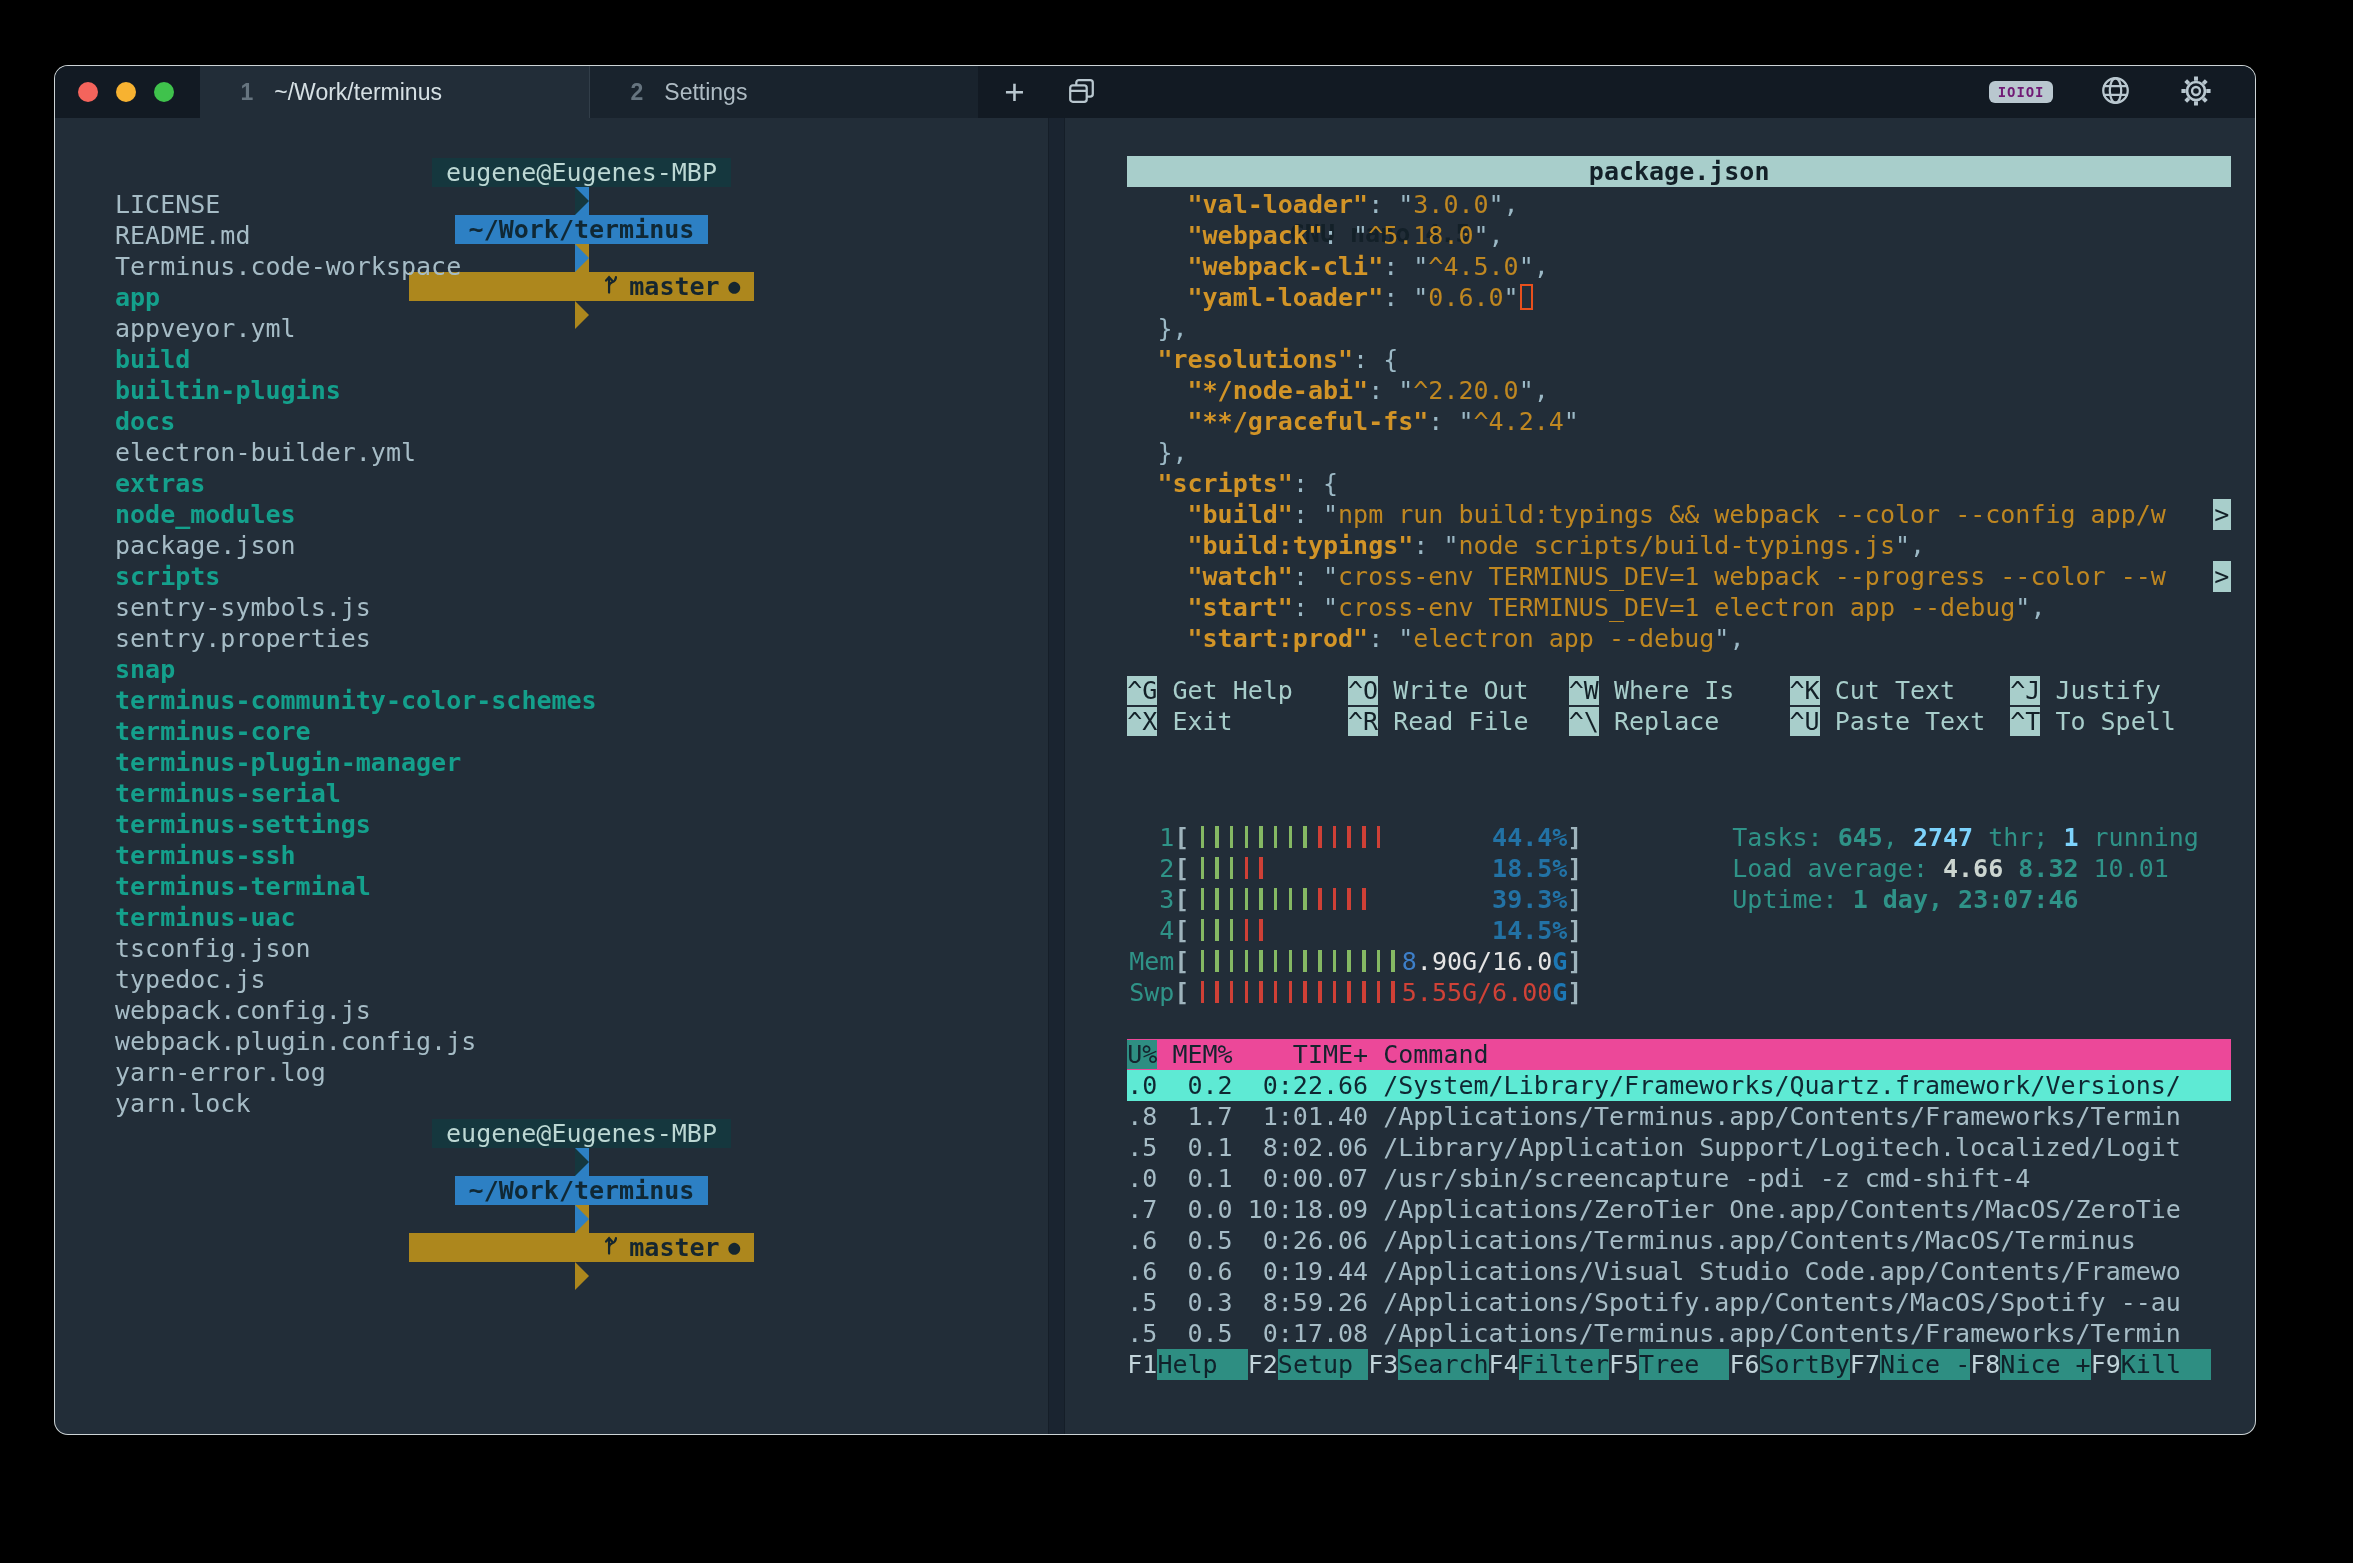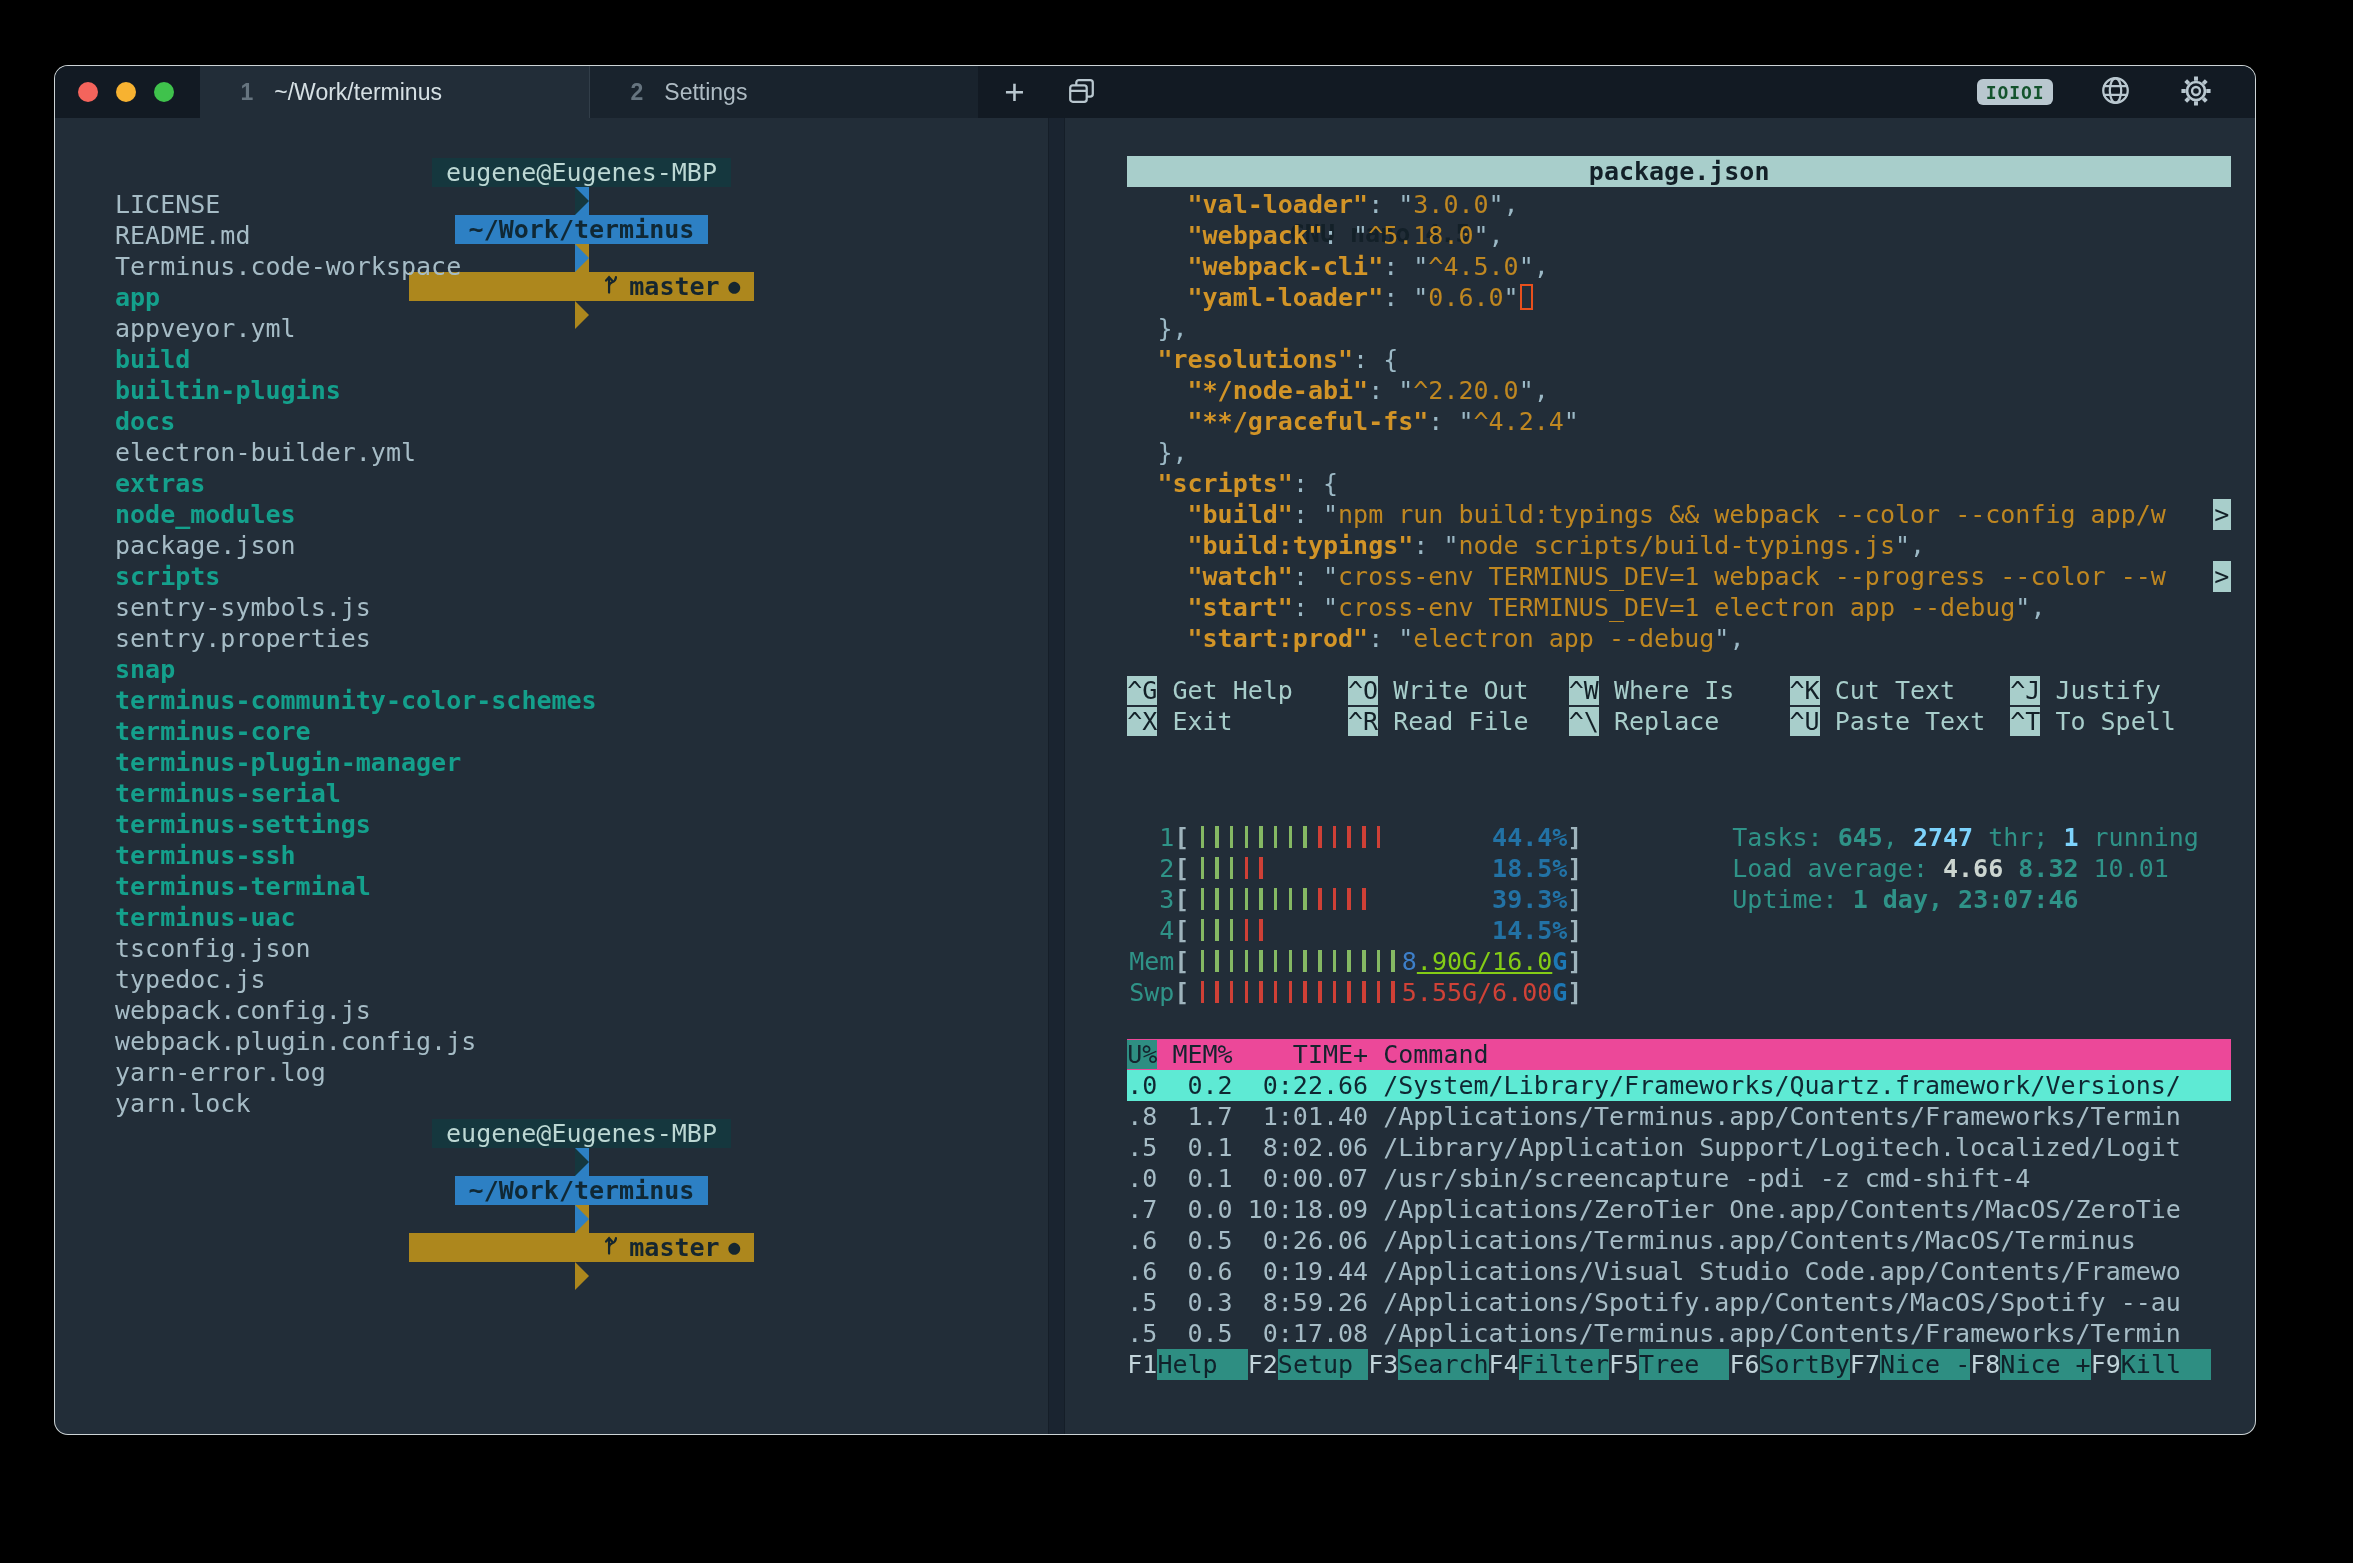--- a/index.html
+++ b/index.html
@@ -20,22 +20,22 @@
   .light.red { background:#f4645c; } .light.yellow { background:#f7b231; } .light.green { background:#3fc24c; }
   .tab { width:389px; display:flex; align-items:center; gap:21px; padding-left:41px;
          font-family:"Liberation Sans", sans-serif; font-size:23px; color:#aebbc3; background:#19232d; }
   .tab.active { background:#222d38; color:#d6e0e4; }
   .tab .num { color:#66747f; font-weight:bold; }
   .tab + .tab { border-left:1.7px solid #323e49; }
   .newtab { width:74px; display:flex; align-items:center; justify-content:center;
             color:#b9c7cf; font-size:35px; font-weight:300; font-family:"Liberation Sans", sans-serif; }
   .tbicon { display:flex; align-items:center; justify-content:center; width:60px; }
   .tb-right { margin-left:auto; display:flex; align-items:center; gap:45px; padding-right:41px; }
-  .serial-badge { background:#b9c7cf; color:#14532d; border-radius:6px; padding:2.6px 8.6px;
-                  font-size:18px; letter-spacing:0.9px; font-weight:bold; }
+  .serial-badge { background:#b9c7cf; color:#701a75; border-radius:6px; padding:2.6px 8.6px;
+                  font-size:14px; letter-spacing:0.9px; font-weight:bold; }
 
   
   .content { display:flex; height:1316px; }
   .pane-left  { width:993px; padding:40px 0 0 60px; overflow:hidden; }
   .divider { width:17.3px; background:#1a2430; border-left:0.9px solid #151e28; border-right:0.9px solid #151e28; }
   .pane-right { flex:1; padding:38px 24px 0 62px; overflow:hidden; }
 
   
   .term { font-size:25px; line-height:31px; color:#a6bcc6; }
   .fitem { height:31px; line-height:31px; white-space:pre; }
@@ -74,21 +74,21 @@
   .htop { margin-top:85px; position:relative; font-size:25px; }
   .mrow { height:31px; display:flex; align-items:center; white-space:pre; }
   .mlabel { display:inline-block; width:47px; text-align:right; color:#2f9388; }
   .mbr { color:#9fb4bd; font-weight:bold; }
   .mtrack { width:378px; position:relative; display:inline-flex; align-items:center; height:31px; }
   .bar { display:inline-block; width:3.5px; height:22.5px; margin-left:11.2px; }
   .bar.g { background:#85b863; } .bar.r { background:#cf4036; }
   .mpct { position:absolute; right:0; top:0; line-height:31px; }
   .c-pct { color:#2272a5; font-weight:bold; }
   .c-b { color:#3d7fc9; } .c-bb { color:#1d78b5; font-weight:bold; }
-  .c-y { color:#84cc16;text-decoration:underline; } .c-r { color:#d04237; }
+  .c-y { color:#e5e5e5; } .c-r { color:#d04237; }
   .c-t { color:#2f9388; } .c-tb { color:#2f9388; font-weight:bold;text-align:center; }
   .c-gb { color:#7dd3fc; font-weight:bold; } .c-wb { color:#ccd5d0; font-weight:bold; }
   .stats { position:absolute; left:605px; top:0; }
   .srow { height:31px; line-height:31px; white-space:pre; }
 
   .ptable { margin-top:31px; }
   .phead { height:31px; line-height:31px; white-space:pre; background:#ec4899; color:#15242e; overflow:hidden; }
   .phead .hsel { background:#2e8e82; }
   .prow { height:31px; line-height:31px; white-space:pre; color:#a6bcc6; overflow:hidden; }
   .prow.sel { background:#5eead4; color:#0f2732; }

